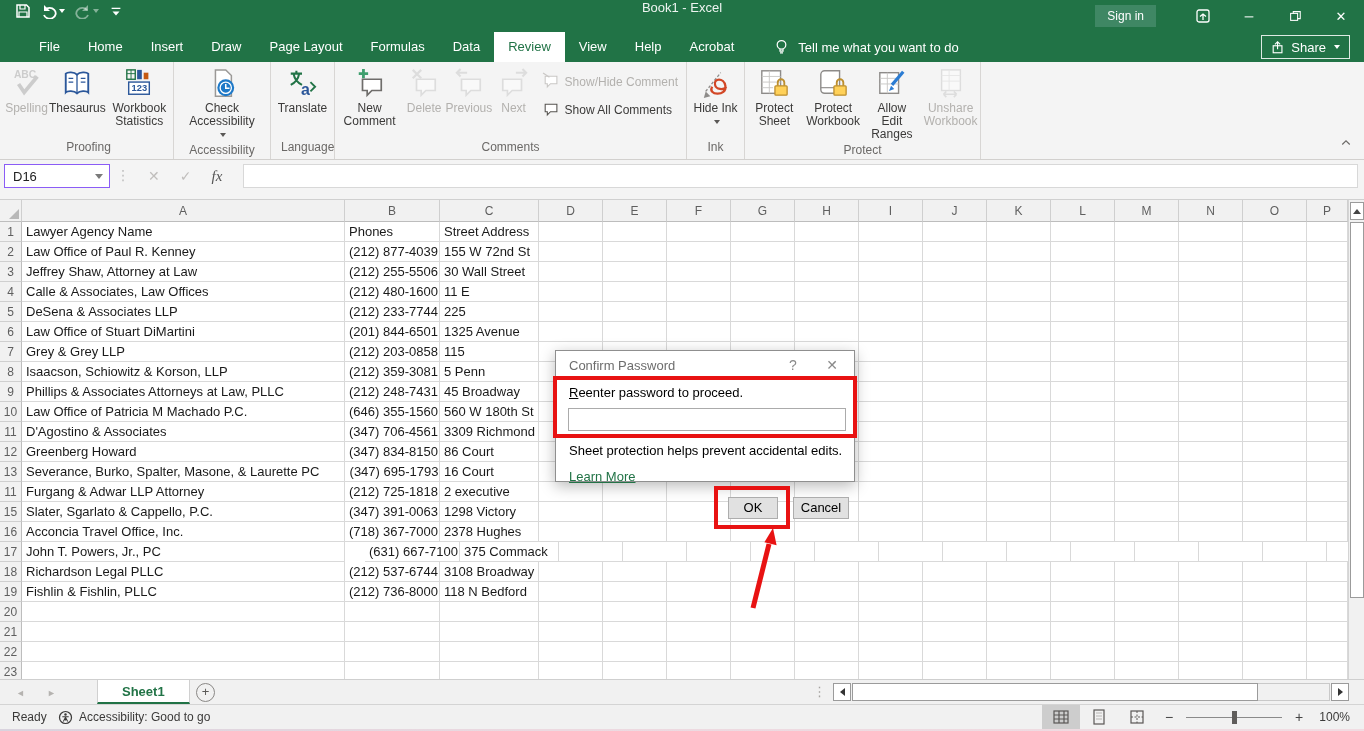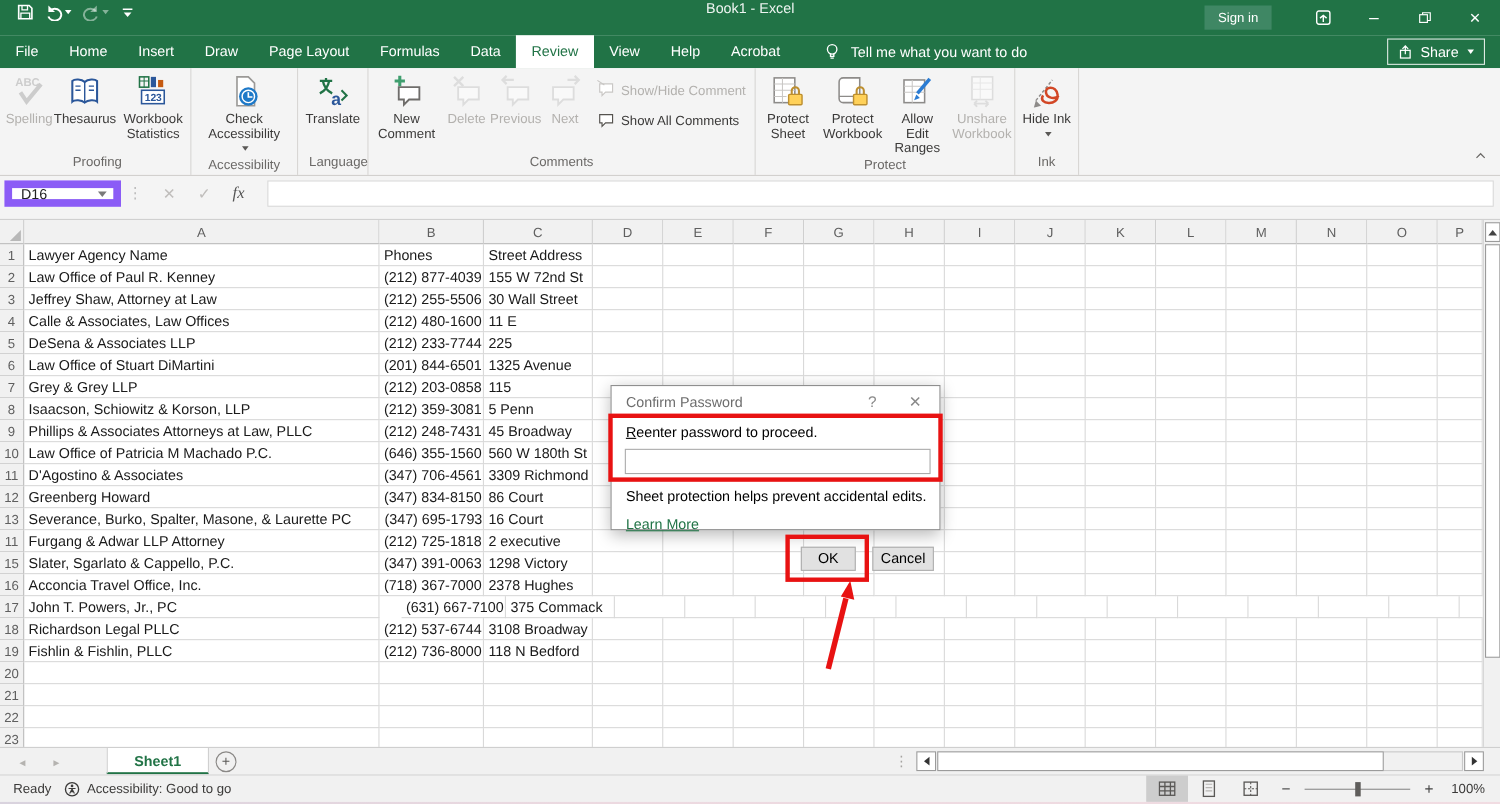--- a/index.html
+++ b/index.html
@@ -14,21 +14,21 @@
   .qat svg { display:block; }
   .caret-w { width:0;height:0;border-left:3.5px solid transparent;border-right:3.5px solid transparent;border-top:4px solid #fff; margin-left:2px; }
   .caret-w.dim { border-top-color:rgba(255,255,255,.45); }
   .tb-title { position:absolute; left:50%; transform:translateX(-50%); color:rgba(255,255,255,.92); font-size:13px; white-space:nowrap; }
   .tb-right { position:absolute; right:0; top:0; height:32px; display:flex; align-items:center; }
   .signin { background:#3f8764; color:#fff; font-size:12px; height:22px; padding:0 12px; border:none; margin-right:24px; cursor:default; }
   .winbtn { width:46px; height:32px; display:flex; align-items:center; justify-content:center; color:#fff; font-size:13px; }
 
   
   .tabrow { position:absolute; left:0; top:32px; width:100%; height:30px; background:#217346; display:flex; align-items:stretch; }
-  .tabs { display:flex; }
+  .tabs { display:flex;margin-left:25px; }
   .tab { padding:0 14px; line-height:30px; color:#fff; font-size:13px; white-space:nowrap; }
   .tab.active { background:#fff; color:#217346; }
   .tellme { display:flex; align-items:center; gap:9px; color:#fff; font-size:13px; margin-left:26px; }
   .share { position:absolute; right:14px; top:3px; height:24px; display:flex; align-items:center; gap:6px; border:1px solid rgba(255,255,255,.85); color:#fff; font-size:13px; padding:0 9px; background:transparent; }
 
   
   .ribbon { position:absolute; left:0; top:62px; width:100%; height:98px; background:#f4f4f4; border-bottom:1px solid #d2d0ce; display:flex; align-items:stretch; padding-left:4px; }
   .rb-group { display:flex; flex-direction:column; border-right:1px solid #d8d6d4; position:relative; flex:0 0 auto; }
   .rb-row { display:flex; flex:1; align-items:flex-start; justify-content:center; padding-top:3px; }
   .rb-btn { display:flex; flex-direction:column; align-items:center; padding:3px 5px 0 5px; min-width:40px; }
@@ -40,21 +40,21 @@
   .rb-stack { display:flex; flex-direction:column; gap:8px; margin:7px 8px 0 8px; }
   .rb-sbtn { display:flex; align-items:center; gap:6px; font-size:12px; color:#3b3a39; white-space:nowrap; }
   .rb-sbtn svg { width:17px; height:17px; }
   .rb-sbtn.dis { color:#b3b1ae; }
   .rb-glabel { text-align:center; font-size:12px; color:#6b6967; padding:2px 10px 5px 10px; white-space:nowrap; }
   .caret-g { display:inline-block; width:0;height:0;border-left:3.5px solid transparent;border-right:3.5px solid transparent;border-top:4px solid #5a5856; margin-left:2px; vertical-align:middle; }
   .collapse-ribbon { position:absolute; right:12px; bottom:6px; color:#6b6967; }
 
   
   .frow { position:absolute; left:0; top:160px; width:100%; height:40px; background:#f4f4f4; border-bottom:1px solid #d0d0d0; }
-  .namebox { position:absolute; left:4px; top:4px; width:106px; height:24px; background:#fff; border:7px solid #8b5cf6; font-size:13px; color:#222; display:flex; align-items:center; padding-left:8px; }
+  .namebox { position:absolute; left:4px; top:4px; width:106px; height:24px; background:#fff; border:1px solid #8b5cf6; font-size:13px; color:#222; display:flex; align-items:center; padding-left:8px; }
   .namebox .caret-d { margin-left:auto; margin-right:6px; width:0;height:0;border-left:4px solid transparent;border-right:4px solid transparent;border-top:5px solid #7a7a7a; }
   .vdots { position:absolute; left:116px; top:7px; color:#bdbdbd; font-size:14px; letter-spacing:0; }
   .fbtns { position:absolute; left:138px; top:4px; height:24px; display:flex; align-items:center; gap:20px; padding:0 10px; }
   .fbtns .fb { font-size:14px; color:#c0bebc; }
   .fbtns .fx { font-family:"Liberation Serif", serif; font-style:italic; font-size:15px; color:#555; }
   .finput { position:absolute; left:243px; top:4px; right:6px; height:24px; background:#fff; border:1px solid #d8d8d8; }
 
   
   .grid { position:absolute; left:0; top:200px; width:1348px; height:479px; overflow:hidden; background:#fff; }
   .g-row { display:flex; }
@@ -330,20 +330,35 @@
             <div class="rb-sbtn">
               <span><svg viewBox="0 0 32 32" width="17" height="17">
                   <path d="M6 8h22v14H16l-6 6v-6H6z" fill="#fff" stroke="#55534f" stroke-width="2"></path>
                 </svg></span>
               <span>Show All Comments</span>
             </div>
           </div>
         </div>
         <div class="rb-glabel">Comments</div>
       </div>
+      <div class="rb-group" style="width: 58px;">
+        <div class="rb-row">
+          <div class="rb-btn narrow">
+            <span class="rb-ic">
+              <svg viewBox="0 0 32 32" width="30" height="30">
+                <path d="M5 25L21 5" stroke="#8d8b89" stroke-width="1.4" stroke-dasharray="3 2"></path>
+                <path d="M5 25l-2 7 7-2z" fill="#8d8b89"></path>
+                <path d="M12 20c-6 9 16 11 14-1-1.5-9-13-8-11-1 1 5 9 6 12 2" fill="none" stroke="#d24726" stroke-width="2.4"></path>
+              </svg>
+            </span>
+            <span class="rb-lbl">Hide Ink <span class="caret-g"></span></span>
+          </div>
+        </div>
+        <div class="rb-glabel">Ink</div>
+      </div>
       <div class="rb-group" style="width: 236px;">
         <div class="rb-row">
           <div class="rb-btn">
             <span class="rb-ic">
               <svg viewBox="0 0 32 32" width="30" height="30">
                 <rect x="3" y="3" width="20" height="24" fill="#fff" stroke="#8d8b89" stroke-width="1.5"></rect>
                 <path d="M3 9h20M3 15h20M3 21h12M11 3v24" stroke="#c9c7c5" stroke-width="1"></path>
                 <rect x="17" y="19" width="13" height="10" rx="1" fill="#ffd159" stroke="#bd8f2f" stroke-width="1.4"></rect>
                 <path d="M20 19v-3.5a3.5 3.5 0 0 1 7 0V19" fill="none" stroke="#bd8f2f" stroke-width="2"></path>
               </svg>
@@ -377,35 +392,20 @@
               <svg viewBox="0 0 32 32" width="30" height="30">
                 <rect x="6" y="2" width="20" height="22" fill="#fff" stroke="#c9c7c5" stroke-width="1.5"></rect>
                 <path d="M6 8h20M6 14h20M14 2v22" stroke="#dddbd9" stroke-width="1"></path>
                 <path d="M8 28h14m-14 0l3-3m-3 3l3 3m11-3l-3-3m3 3l-3 3" fill="none" stroke="#c9c7c5" stroke-width="1.8"></path>
               </svg>
             </span>
             <span class="rb-lbl">Unshare Workbook</span>
           </div>
         </div>
         <div class="rb-glabel">Protect</div>
-      </div>
-      <div class="rb-group" style="width: 58px;">
-        <div class="rb-row">
-          <div class="rb-btn narrow">
-            <span class="rb-ic">
-              <svg viewBox="0 0 32 32" width="30" height="30">
-                <path d="M5 25L21 5" stroke="#8d8b89" stroke-width="1.4" stroke-dasharray="3 2"></path>
-                <path d="M5 25l-2 7 7-2z" fill="#8d8b89"></path>
-                <path d="M12 20c-6 9 16 11 14-1-1.5-9-13-8-11-1 1 5 9 6 12 2" fill="none" stroke="#d24726" stroke-width="2.4"></path>
-              </svg>
-            </span>
-            <span class="rb-lbl">Hide Ink <span class="caret-g"></span></span>
-          </div>
-        </div>
-        <div class="rb-glabel">Ink</div>
       </div>
     </div>
 
   <div class="frow">
     <div class="namebox">
       <span>D16</span>
       <span class="caret-d"></span>
     </div>
     <span class="vdots">⋮</span>
     <div class="fbtns">

